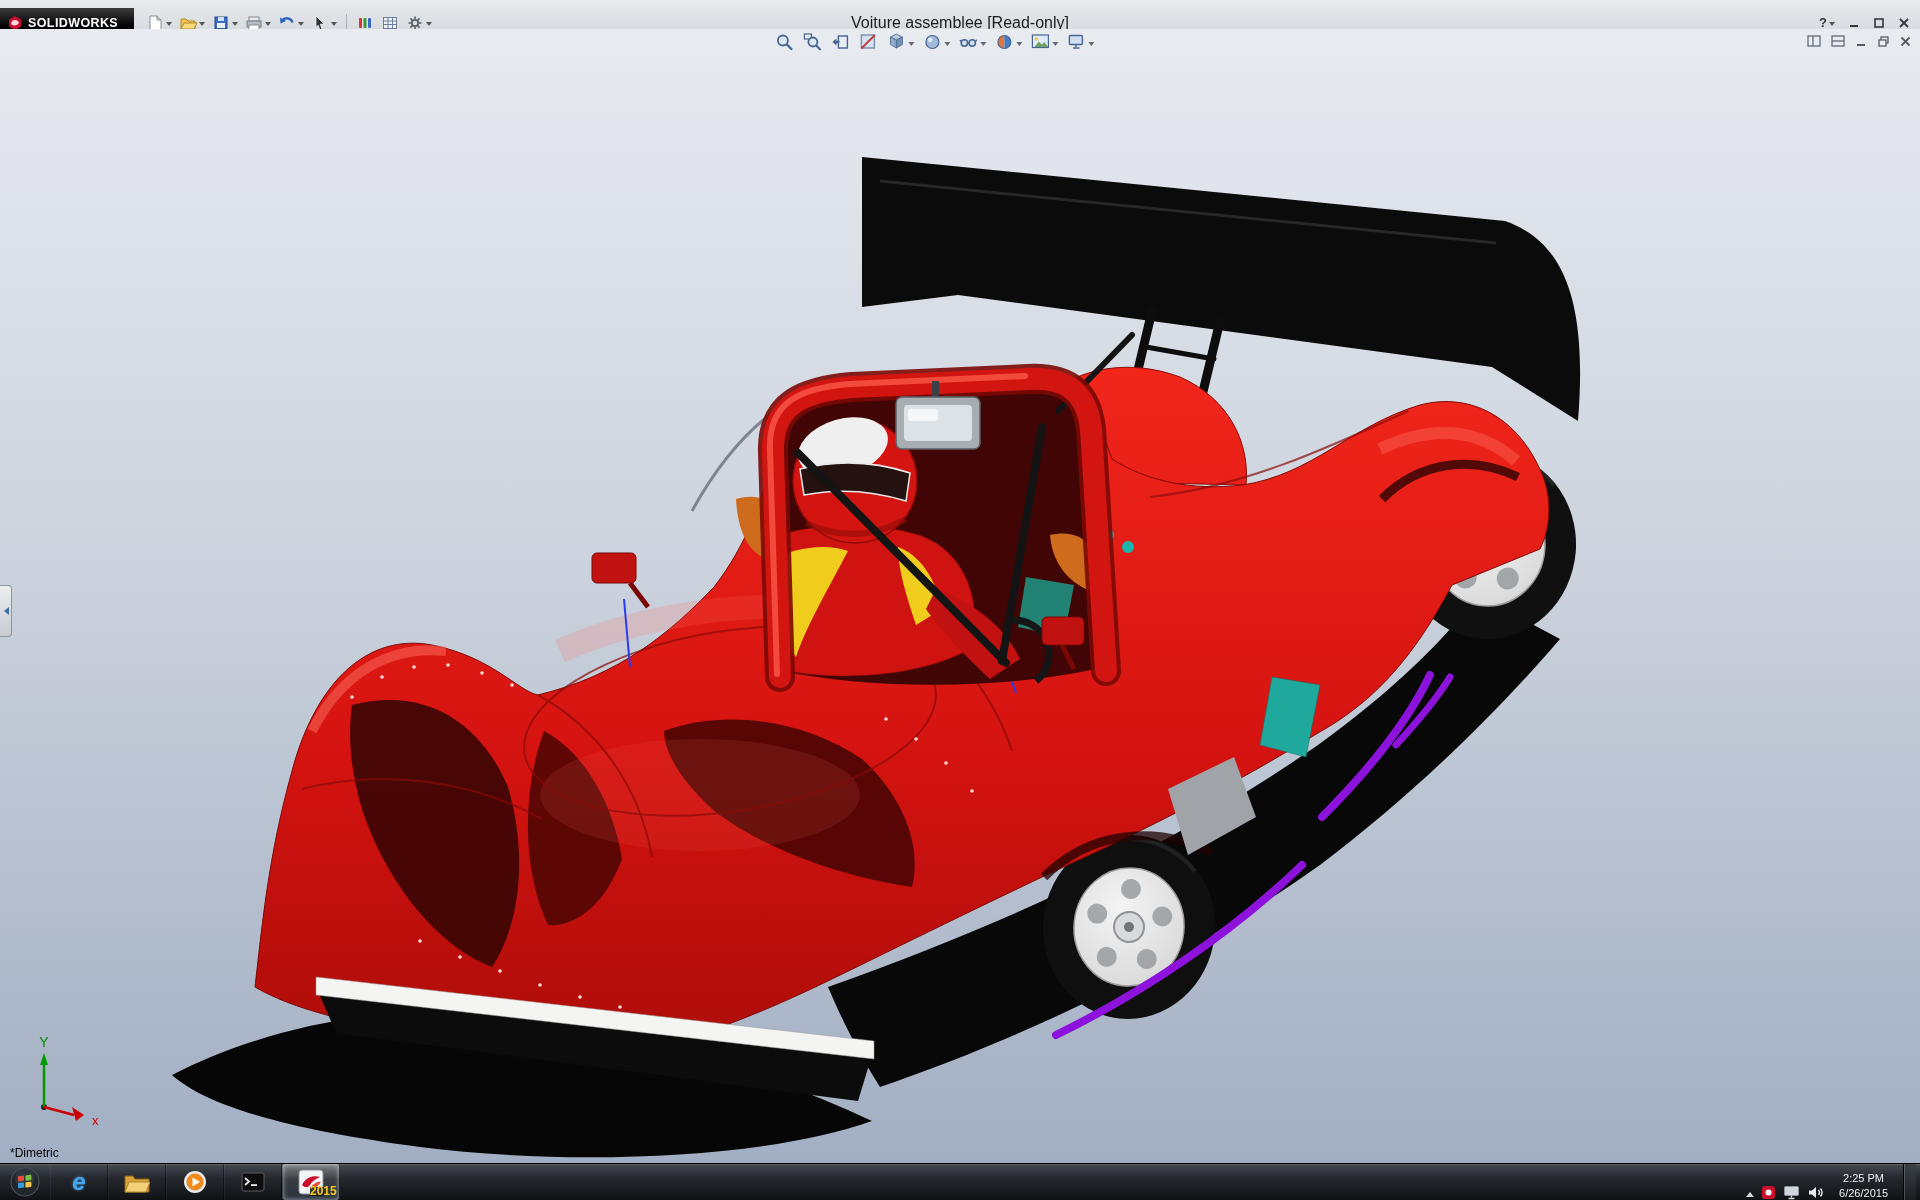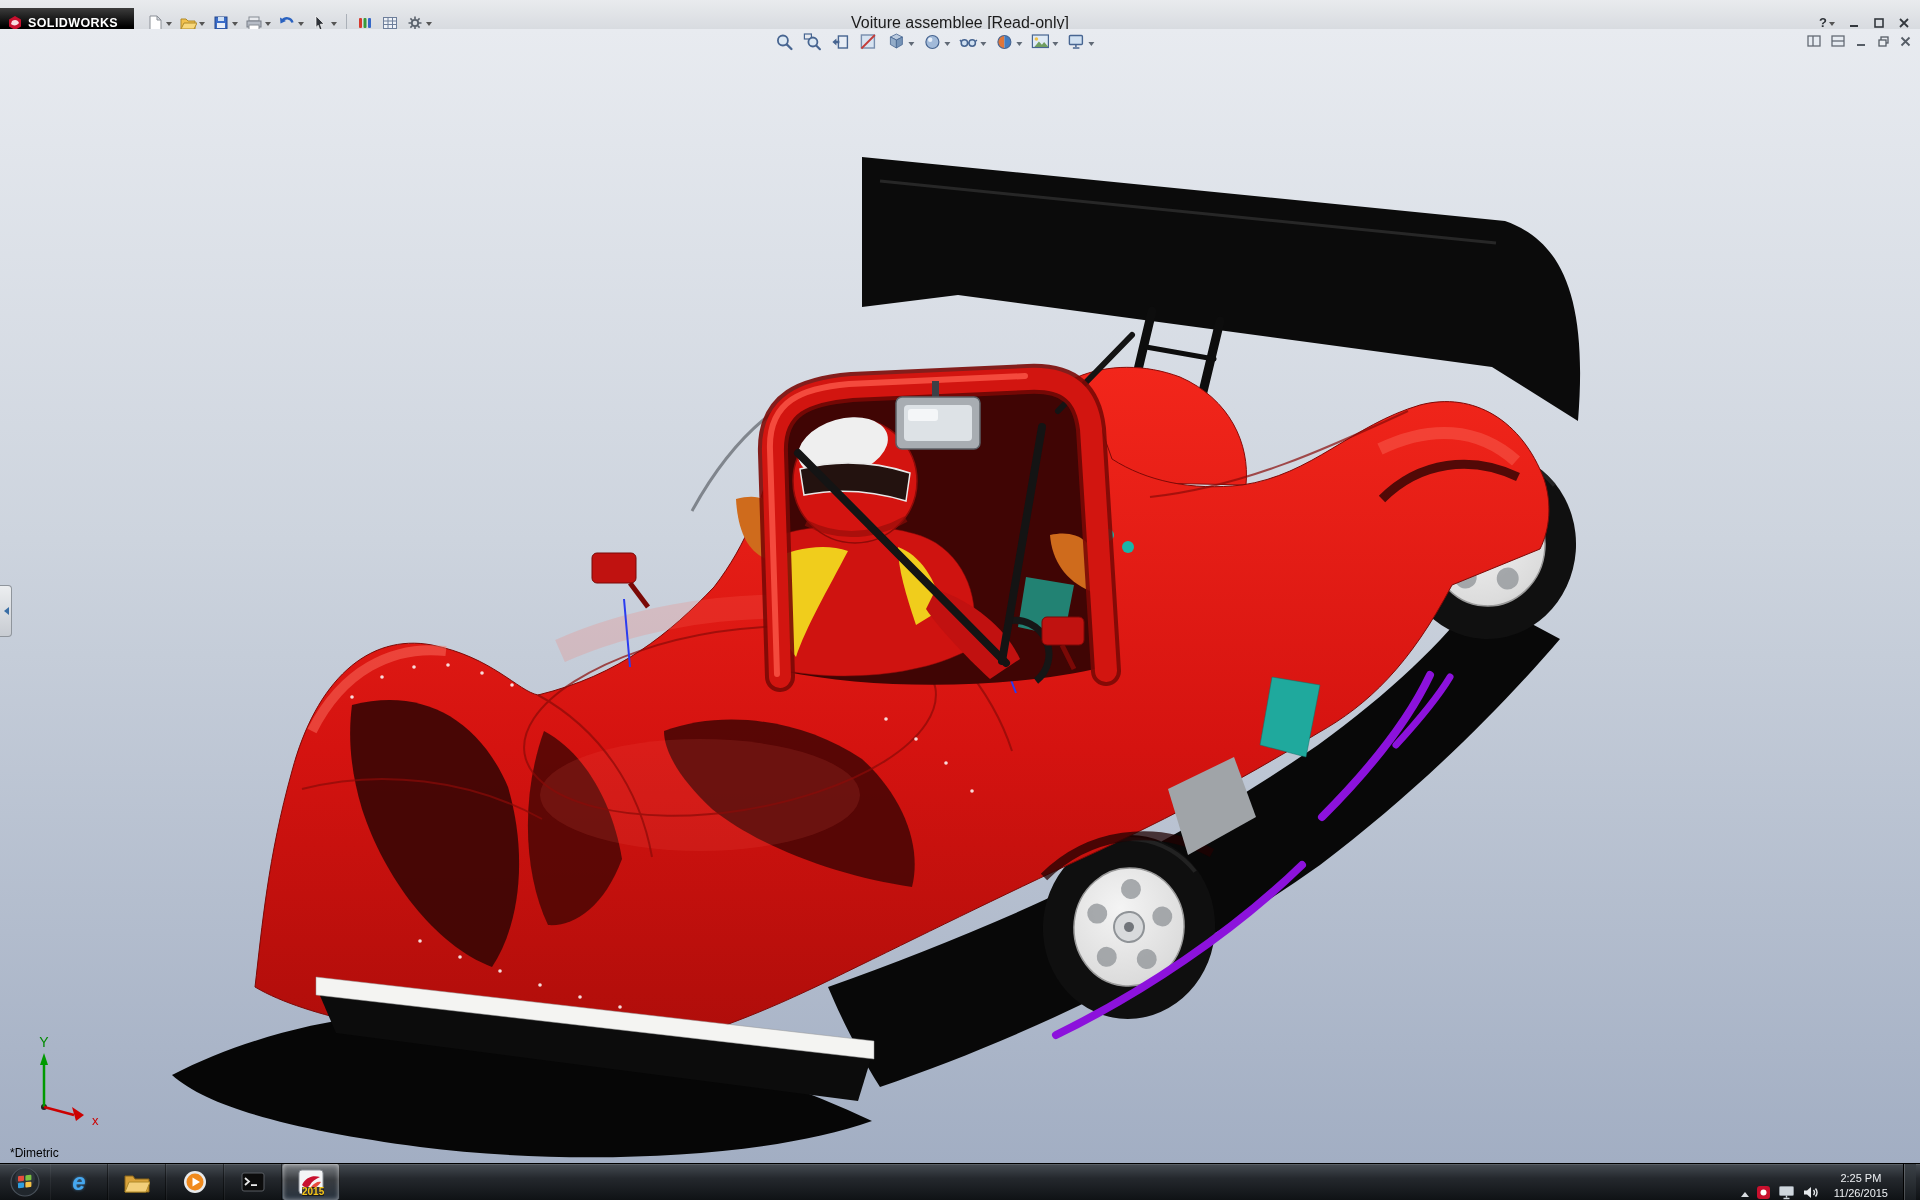--- a/index.html
+++ b/index.html
@@ -35,21 +35,21 @@
   
   #taskbar{position:absolute;bottom:0;left:0;width:1920px;height:37px;display:flex;align-items:stretch;
     background:linear-gradient(#454b52,#24282d 40%,#0f1215);border-top:1px solid #000;box-shadow:inset 0 1px 0 rgba(255,255,255,.12)}
   .startbtn{width:50px;display:flex;align-items:center;justify-content:center}
   .taskbtn{width:58px;display:flex;align-items:center;justify-content:center;position:relative;
     border-left:1px solid rgba(255,255,255,.05);border-right:1px solid rgba(0,0,0,.45)}
   .taskbtn.active{background:linear-gradient(rgba(255,255,255,.30),rgba(255,255,255,.10) 45%,rgba(130,170,220,.22));
     box-shadow:inset 0 0 5px rgba(255,255,255,.55);border-radius:3px}
   .ie-glyph{font-size:24px;color:#45a7ef;font-weight:bold;font-style:italic;text-shadow:0 0 3px rgba(90,180,250,.6)}
   .swicon{position:relative;width:26px;height:26px}
-  .swbadge{position:absolute;left:4px;right:0;bottom:-1px;text-align:left;font-size:10px;font-weight:bold;color:#f5c518;
+  .swbadge{position:absolute;left:12px;right:0;bottom:-1px;text-align:left;font-size:12px;font-weight:bold;color:#f5c518;
     background:rgba(20,20,20,.85);line-height:9px;border-radius:1px}
   .tray{margin-left:auto;display:flex;align-items:flex-end;gap:7px;padding-right:4px}
   .clock{color:#eef1f4;font-size:11px;text-align:center;line-height:1.3;padding:0 8px}
   .tray .caret-up{width:0;height:0;border:4px solid transparent;border-bottom:5px solid #d7dbe0;margin-bottom:3px}
   .showdesk{width:13px;align-self:stretch;border-left:1px solid #000;box-shadow:inset 1px 0 0 rgba(255,255,255,.2);
     background:linear-gradient(#3b4147,#1a1e22)}
   .trayicon{display:flex;align-items:center}
 </style>
 </head>
 <body>
@@ -501,17 +501,17 @@
         </svg>
     </span>
     <span class="trayicon">
       <svg width="17" height="15" viewBox="0 0 17 15">
           <path d="M2,5.5 h3 l4,-3.5 v11 l-4,-3.5 h-3 z" fill="#e6e9ec"></path>
           <path d="M11.5,5 a4,4 0 0 1 0,5 M13.5,3.5 a6.5,6.5 0 0 1 0,8" stroke="#e6e9ec" stroke-width="1.4" fill="none"></path>
         </svg>
     </span>
     <div class="clock">
       <div>2:25 PM</div>
-      <div>11/26/2015</div>
+      <div>6/26/2015</div>
     </div>
     <div class="showdesk"></div>
   </div>
 </div>
 
 </body></html>

